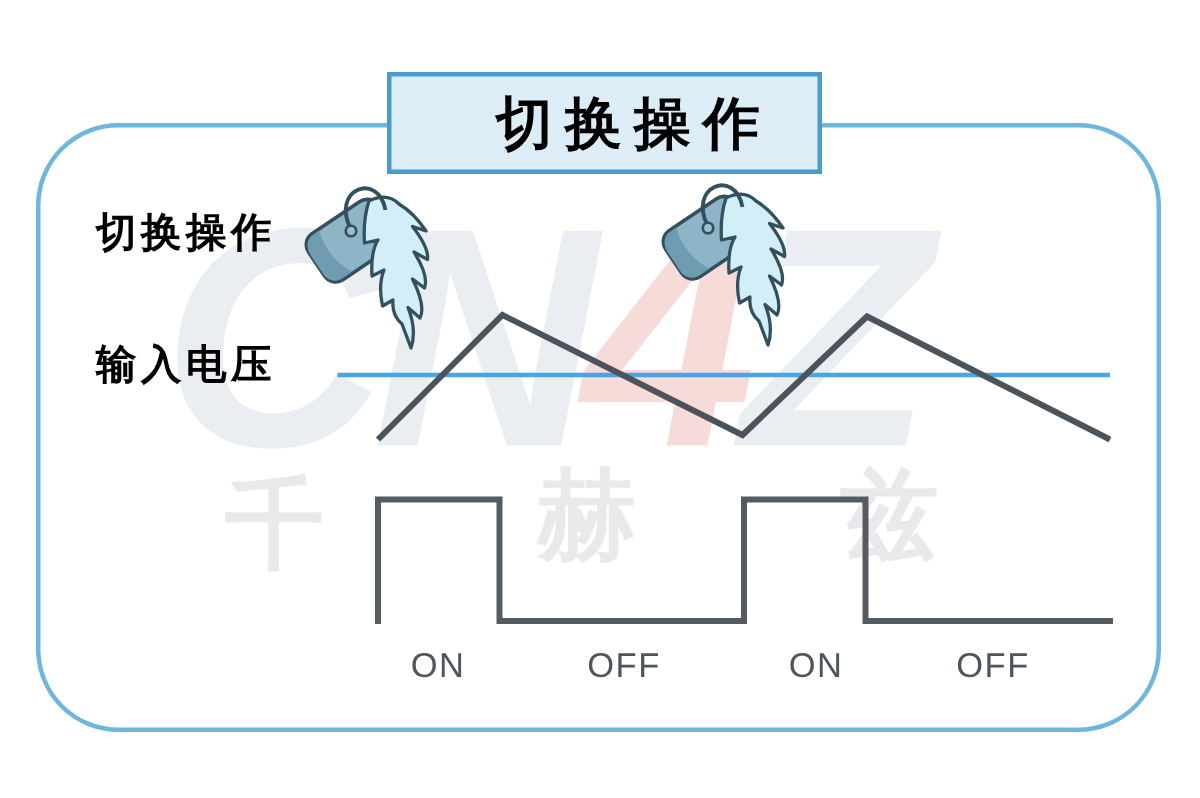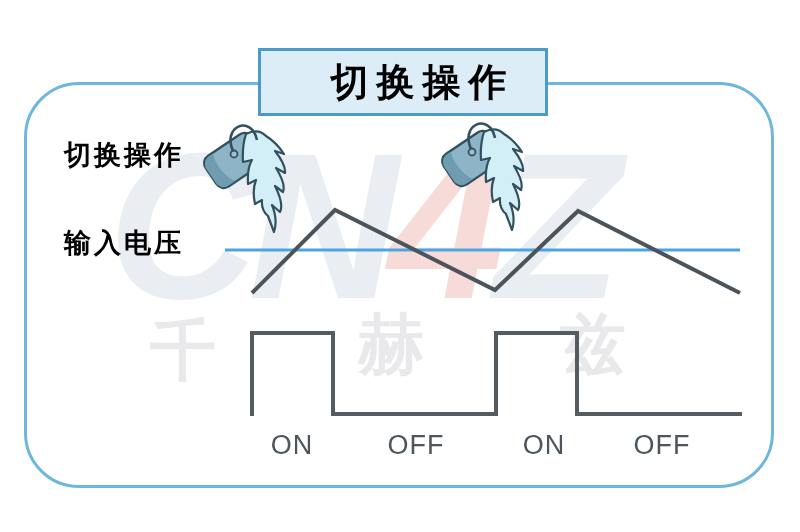--- a/index.html
+++ b/index.html
@@ -32,21 +32,21 @@
               font-weight:bold;font-size:27px;color:#000;letter-spacing:3px;line-height:1;}
   .lbl-input{left:64px;top:142px;}
   .lbl-output{left:64px;top:230px;}
   .lbl-switch{left:64px;top:354px;}
 
   
   .overlay{position:absolute;left:0;top:0;width:800px;height:532px;z-index:2;}
 
   
   .state-label{position:absolute;top:432px;transform:translateX(-50%);z-index:3;
-               font-family:"Liberation Sans",sans-serif;font-size:27px;color:#4d565c;
+               font-family:"Liberation Sans",sans-serif;font-size:23px;color:#4d565c;
                letter-spacing:1px;line-height:1;}
   .st1{left:292px;} .st2{left:416px;} .st3{left:544px;} .st4{left:662px;}
 </style>
 </head>
 <body>
 
 <div class="stage">
 
   <div class="wm-brand"><span class="wm-letter">C</span><span class="wm-letter">N</span><span class="wm-letter wm-red">4</span><span class="wm-letter">Z</span></div>
   <span class="wm-cjk c1">千</span>

